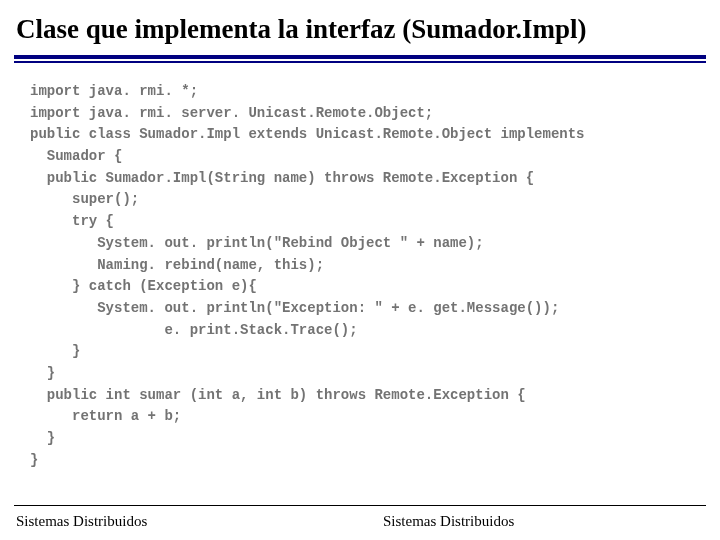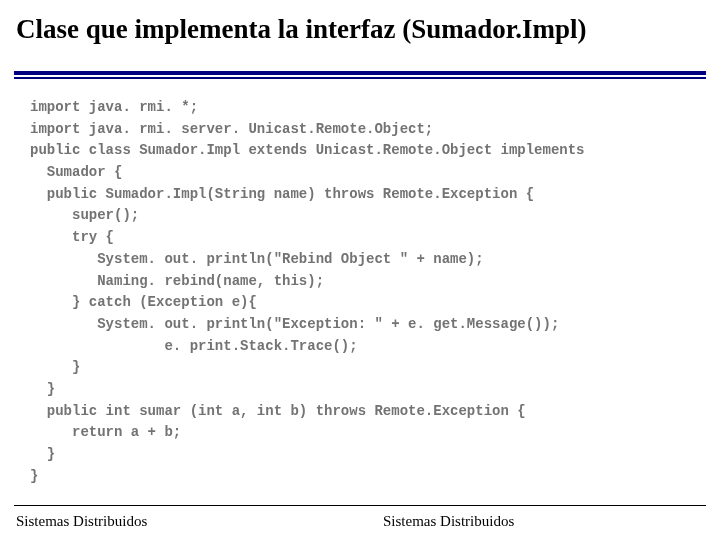--- a/index.html
+++ b/index.html
@@ -8,21 +8,21 @@
     height: 540px;
     background: #ffffff;
     font-family: "Times New Roman", Times, serif;
     position: relative;
     overflow: hidden;
   }
   .slide-title {
     font-size: 27px;
     font-weight: bold;
     color: #000;
-    padding: 14px 10px 26px 16px;
+    padding: 14px 10px 10px 16px;
     letter-spacing: 0px;
   }
   .title-rule {
     margin: 0 14px 0 14px;
   }
   .rule-thick {
     border: none;
     border-top: 4px solid #000080;
     margin-bottom: 2px;
   }

